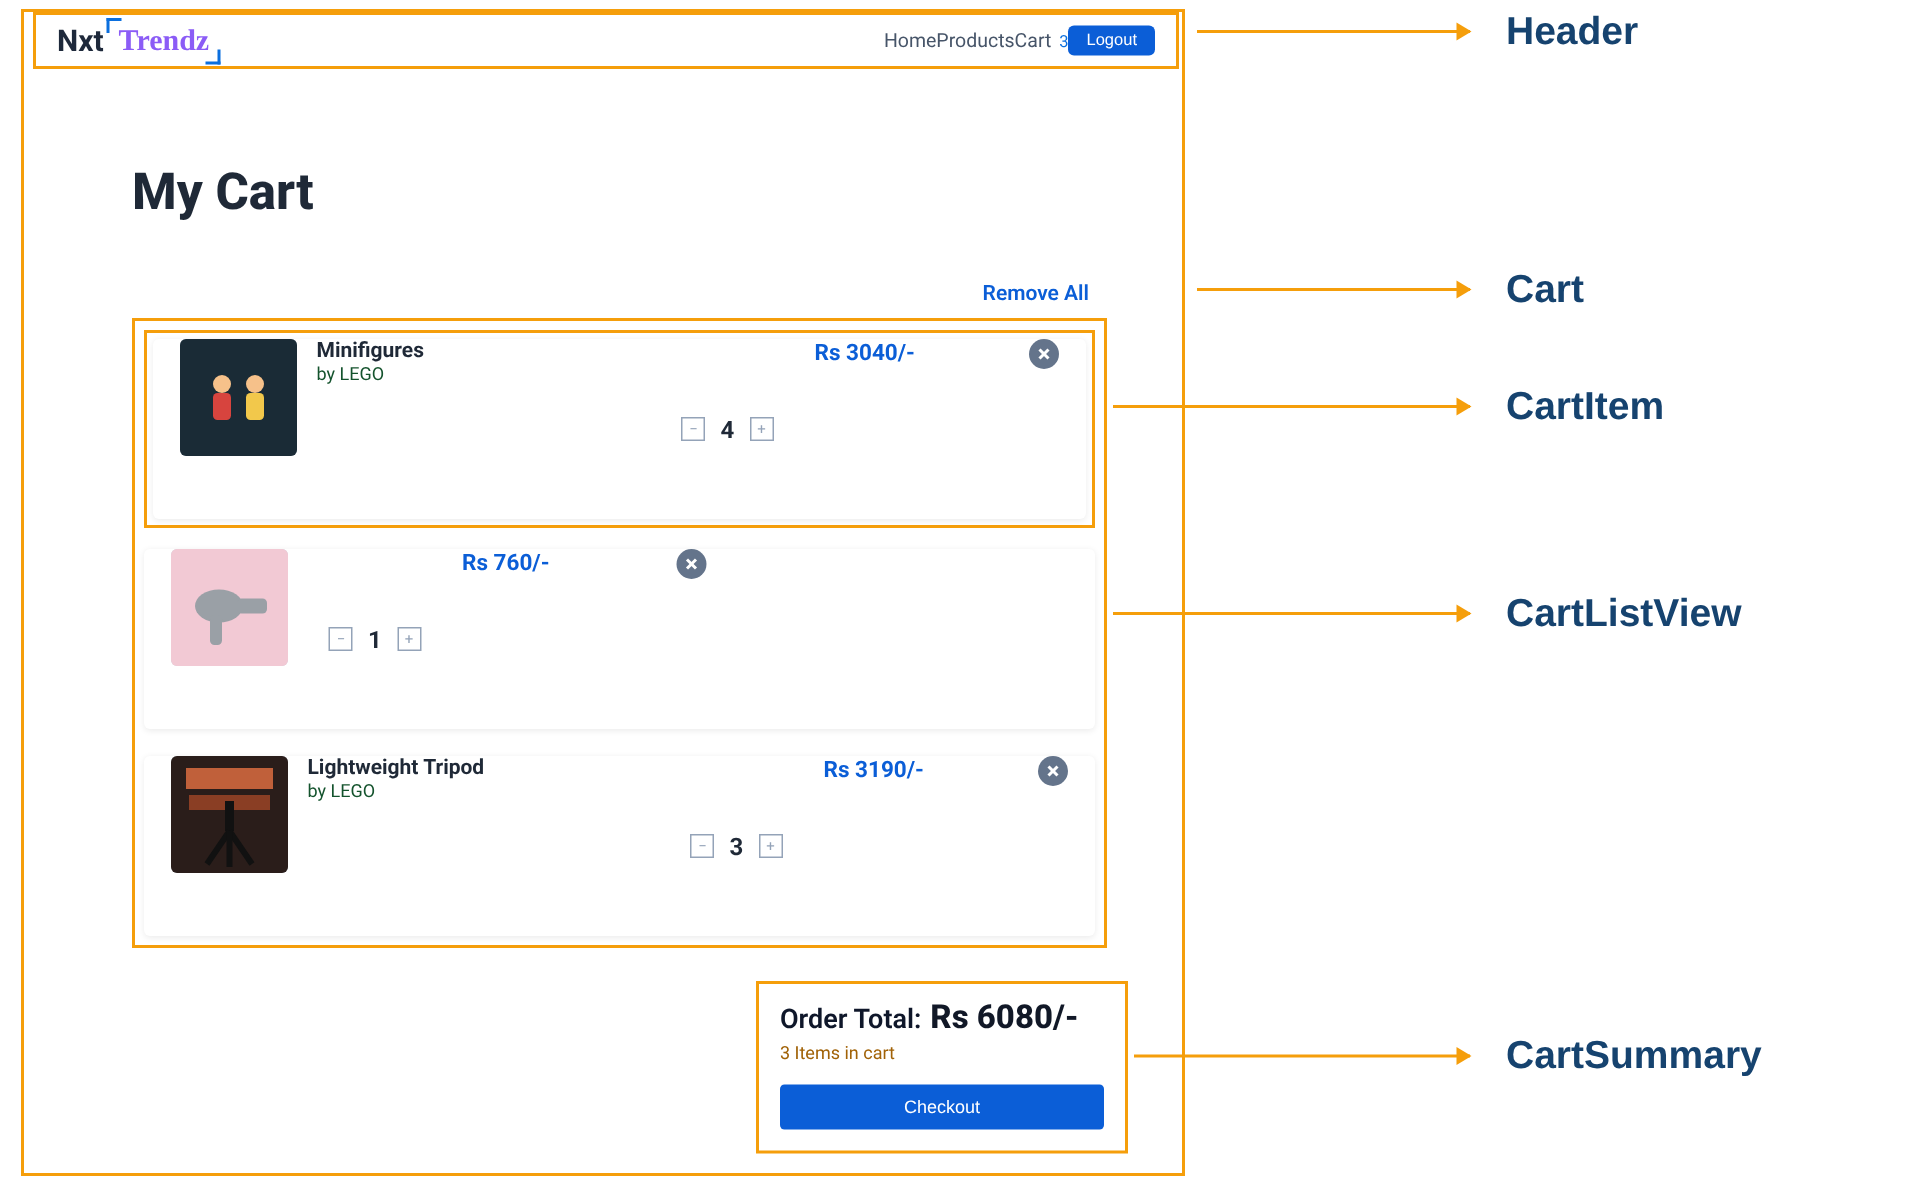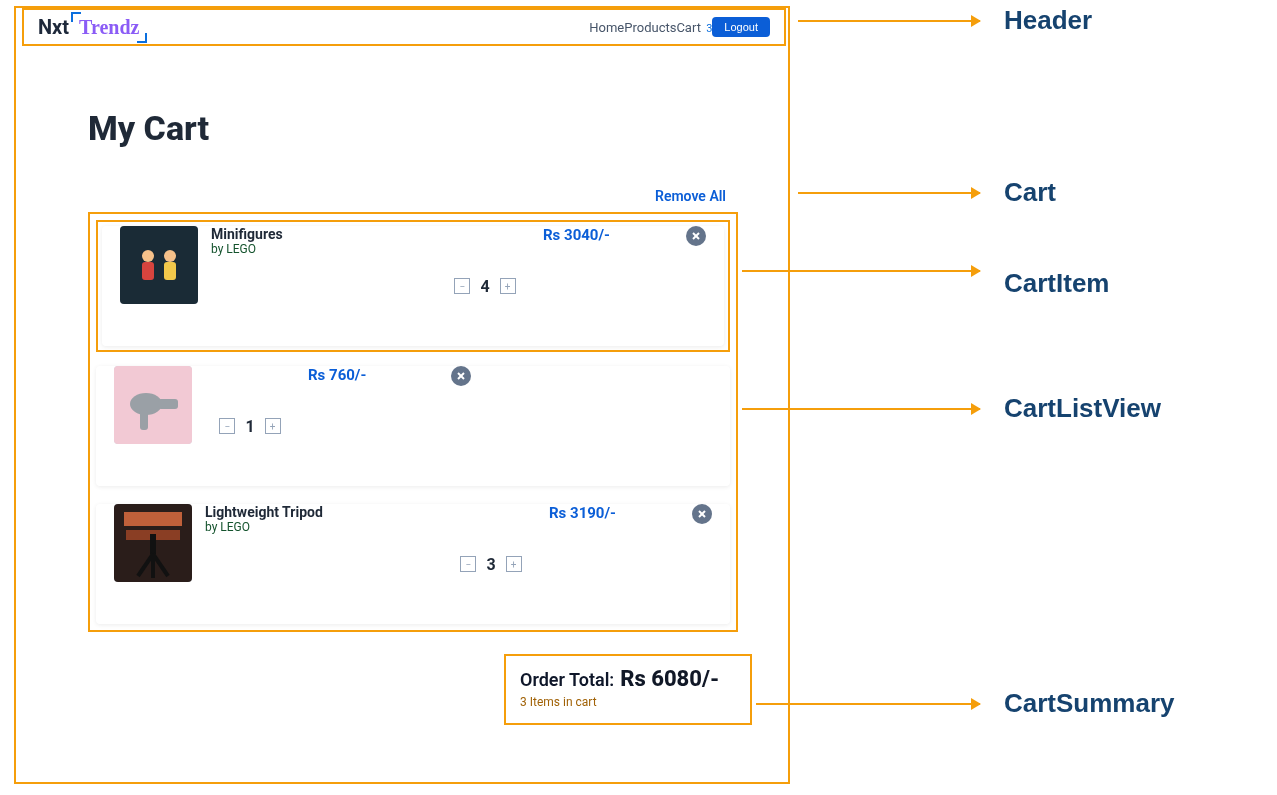--- a/index.html
+++ b/index.html
@@ -330,27 +330,28 @@
     </div>
 
   </div>
 
   <div class="summary-box">
     <div class="summary-total-line">
       <span class="summary-label">Order Total:</span>
       <span class="summary-amount">Rs 6080/-</span>
     </div>
     <div class="summary-count">3 Items in cart</div>
+    <button class="checkout-btn">Checkout</button>
   </div>
 
 </div>
 
 <div class="arrow" style="left:798px; top:20px; width:182px;"></div>
 <div class="arrow" style="left:798px; top:192px; width:182px;"></div>
 <div class="arrow" style="left:742px; top:270px; width:238px;"></div>
 <div class="arrow" style="left:742px; top:408px; width:238px;"></div>
 <div class="arrow" style="left:756px; top:703px; width:224px;"></div>
 
 <div class="anno-label" style="left:1004px; top:5px;">Header</div>
 <div class="anno-label" style="left:1004px; top:177px;">Cart</div>
-<div class="anno-label" style="left:1004px; top:268px;">CartItem</div>
+<div class="anno-label" style="left:1004px; top:255px;">CartItem</div>
 <div class="anno-label" style="left:1004px; top:393px;">CartListView</div>
 <div class="anno-label" style="left:1004px; top:688px;">CartSummary</div>
 
 </body></html>

